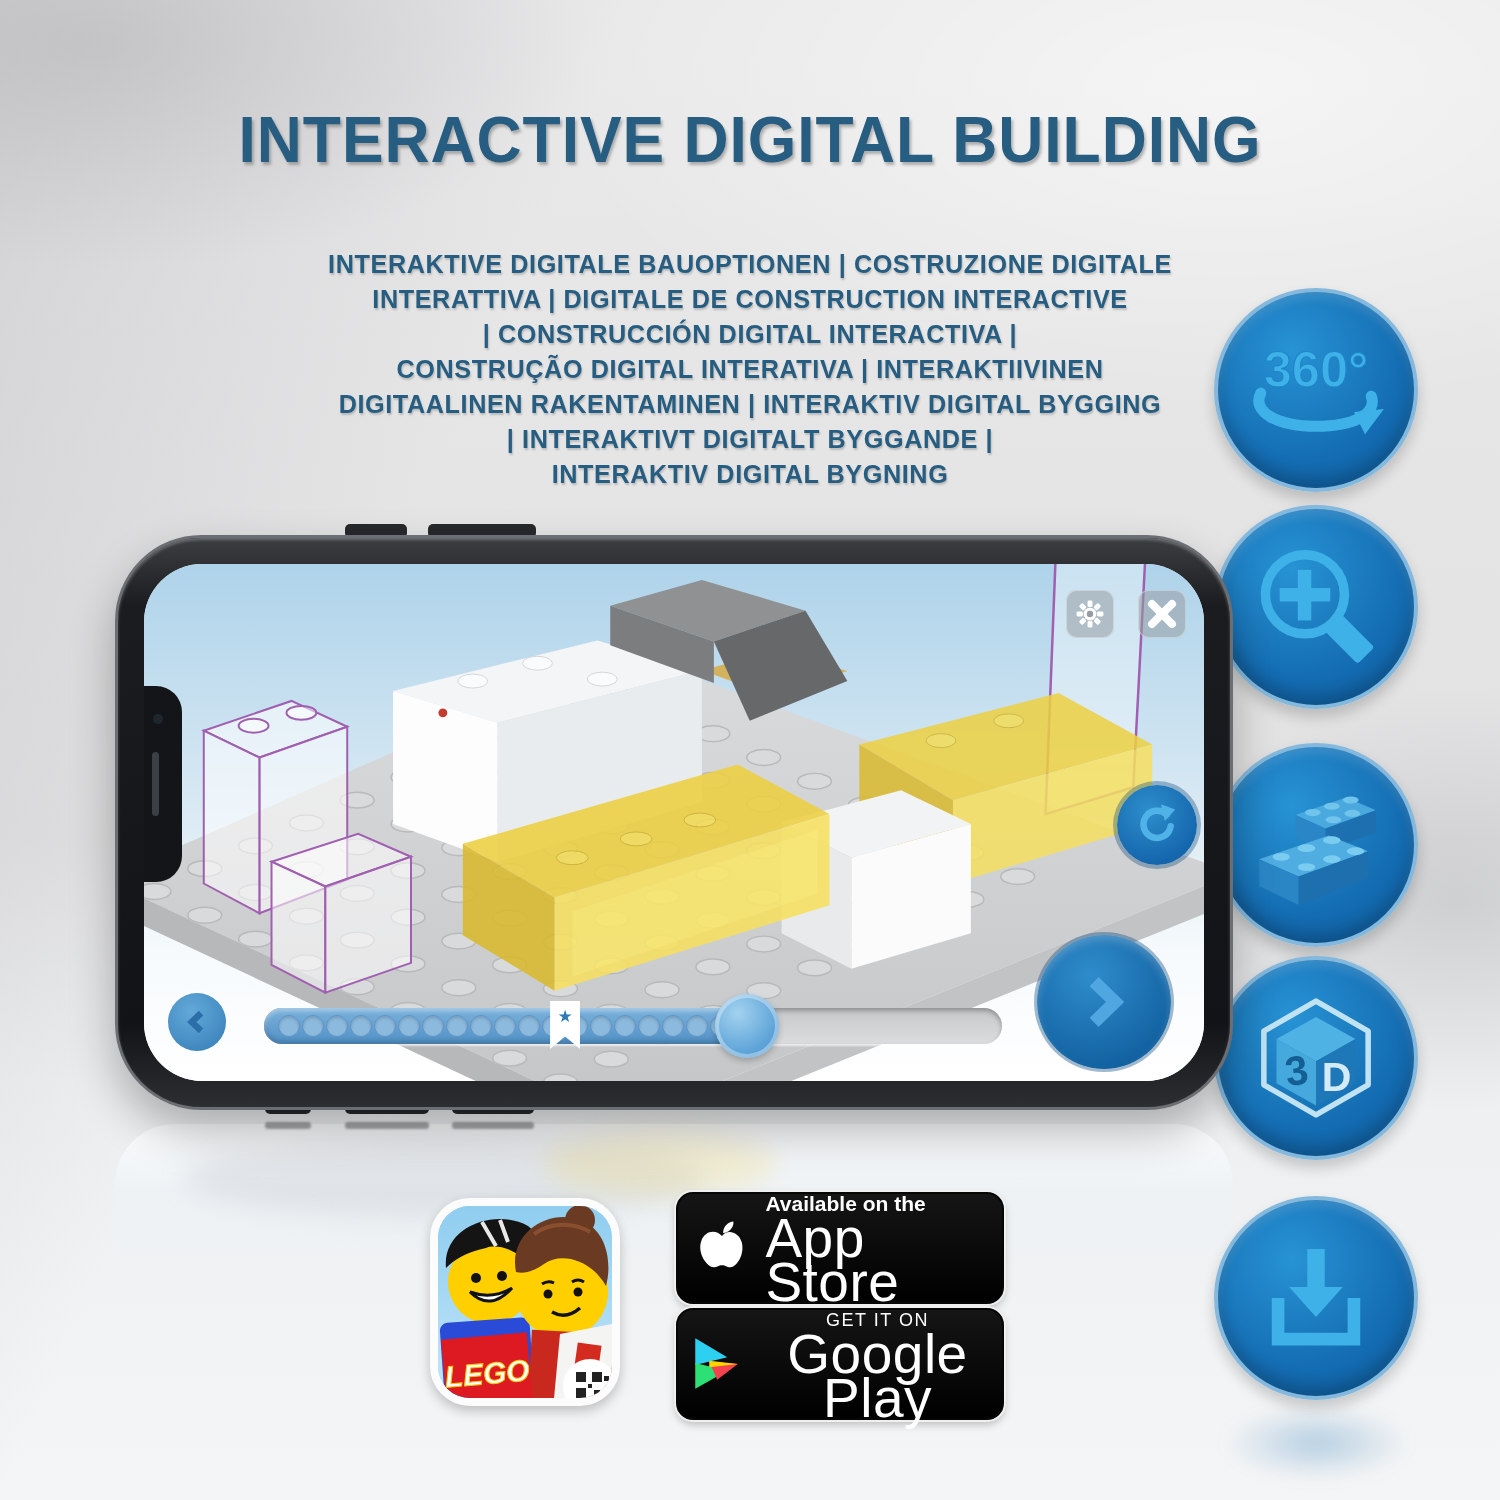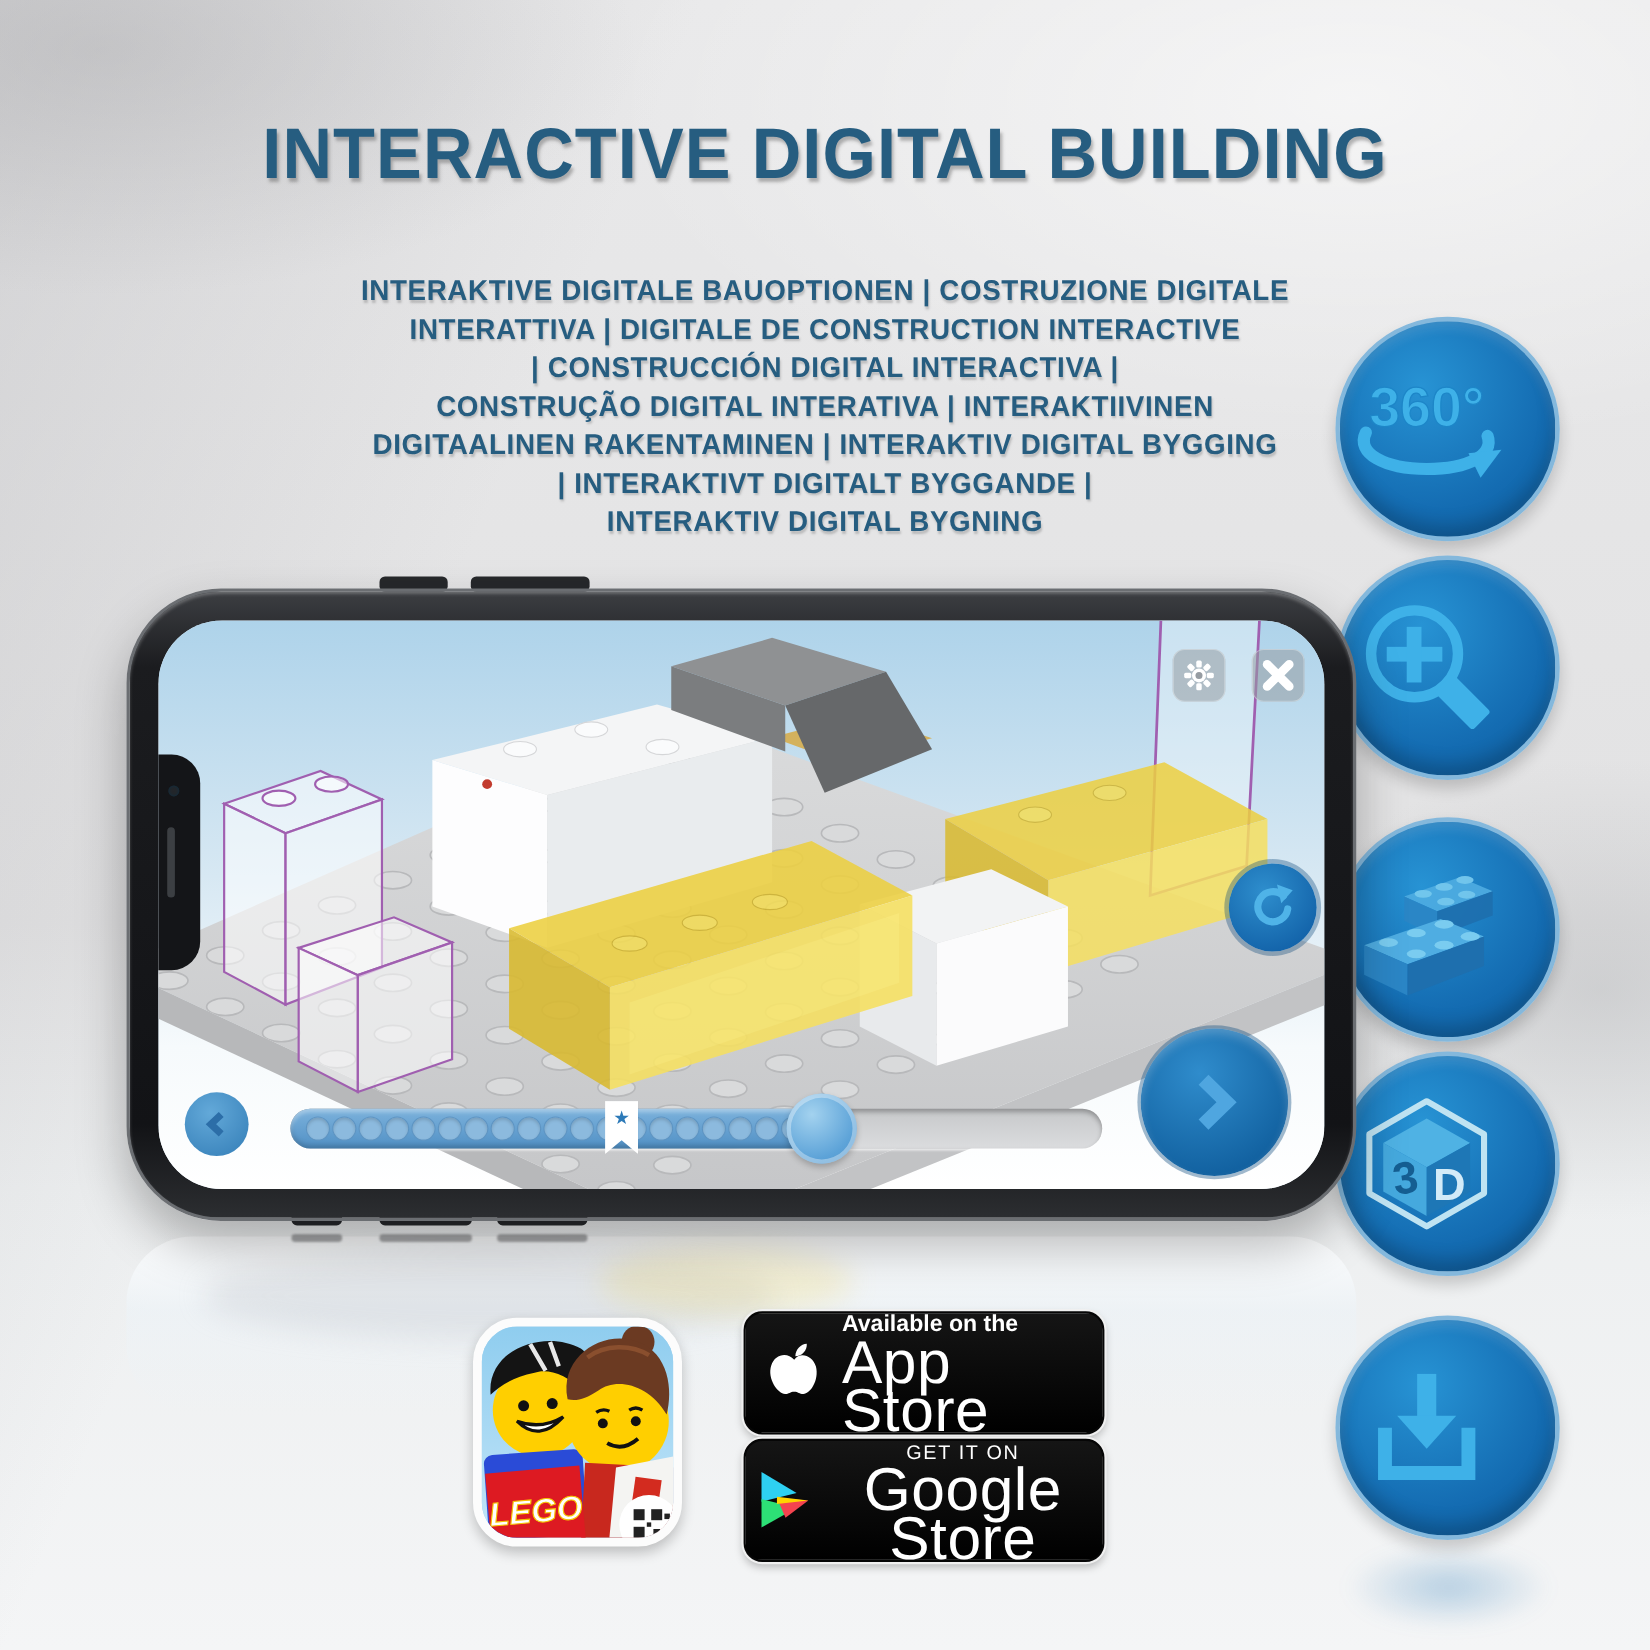--- a/index.html
+++ b/index.html
@@ -16,21 +16,21 @@
     font-size:65px;font-weight:700;letter-spacing:1px;color:#265d80;
     transform:scaleX(.96);text-shadow:2px 3px 3px rgba(70,70,70,.38);}
   .subtitle{position:absolute;top:247px;left:50%;transform:translateX(-50%) scaleX(.97);
     width:1060px;text-align:center;color:#265d80;font-size:26px;font-weight:700;
     line-height:35px;letter-spacing:.6px;text-shadow:1px 2px 2px rgba(90,90,90,.30);}
   
   .feature{position:absolute;left:1214px;width:204px;height:204px;border-radius:50%;
     background:radial-gradient(circle at 38% 30%, #2793d4 0%, #146cb2 62%, #0d5c9e 100%);
     border:4px solid #84b8dc;
     box-shadow:0 8px 14px rgba(0,0,0,.18), inset 0 -10px 16px rgba(0,0,0,.20), inset 0 6px 10px rgba(255,255,255,.14);
-    display:flex;align-items:center;}
+    display:flex;align-items:center;justify-content:center;}
   .feature svg{width:158px;height:158px;}
   
   .edge-bump{position:absolute;background:#26282b;border-radius:5px;}
   .phone{position:absolute;left:115px;top:535px;width:1118px;height:575px;border-radius:86px;
     background:linear-gradient(180deg,#3c3e42 0%,#1b1c1f 12%,#121316 85%,#2c2e31 100%);
     border:3px solid #6b6e72;
     box-shadow:0 22px 45px rgba(0,0,0,.28), inset 0 2px 3px rgba(255,255,255,.25);}
   .screen{position:absolute;left:26px;top:26px;width:1060px;height:517px;border-radius:58px;
     overflow:hidden;background:#dfeef8;}
   .scene{position:absolute;left:0;top:0;width:100%;height:100%;}
@@ -477,17 +477,17 @@
     <div class="b-icon">
       <svg width="56" height="56" viewBox="0 0 100 100">
         <polygon points="13,4 13,52 70,38" fill="#2ed0f2"></polygon>
         <polygon points="13,48 13,94 70,62" fill="#2de076"></polygon>
         <polygon points="38,46 89,50 52,78" fill="#f4434f"></polygon>
         <polygon points="38,44 89,50 38,56" fill="#ffd400"></polygon>
       </svg>
     </div>
     <div>
       <div class="b-l1">GET IT ON</div>
-      <div class="b-l2">Google Store</div>
+      <div class="b-l2">Google Play</div>
     </div>
   </div>
 
 </div>
 
 </body></html>

